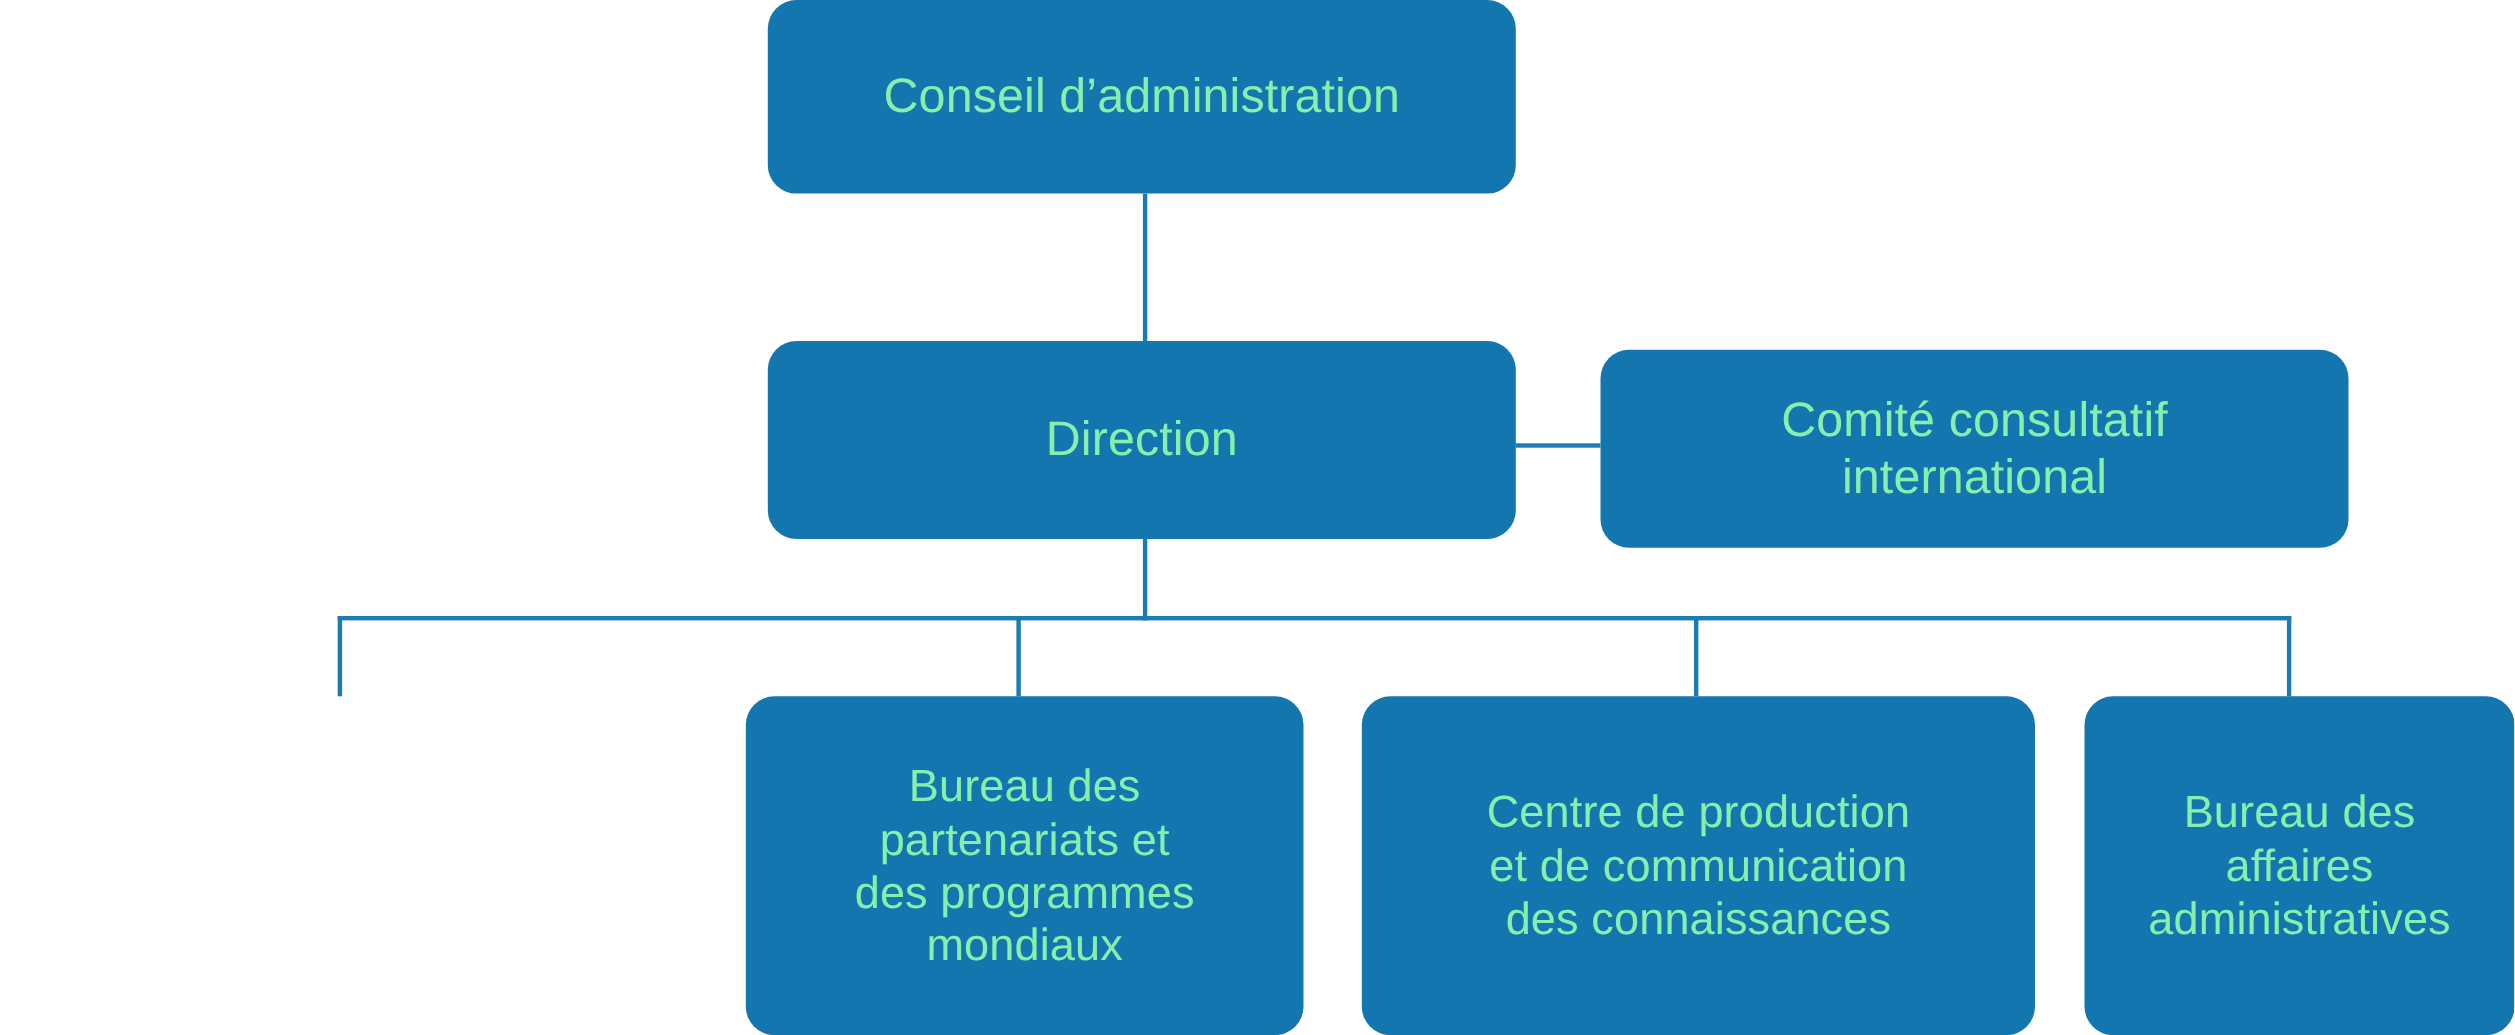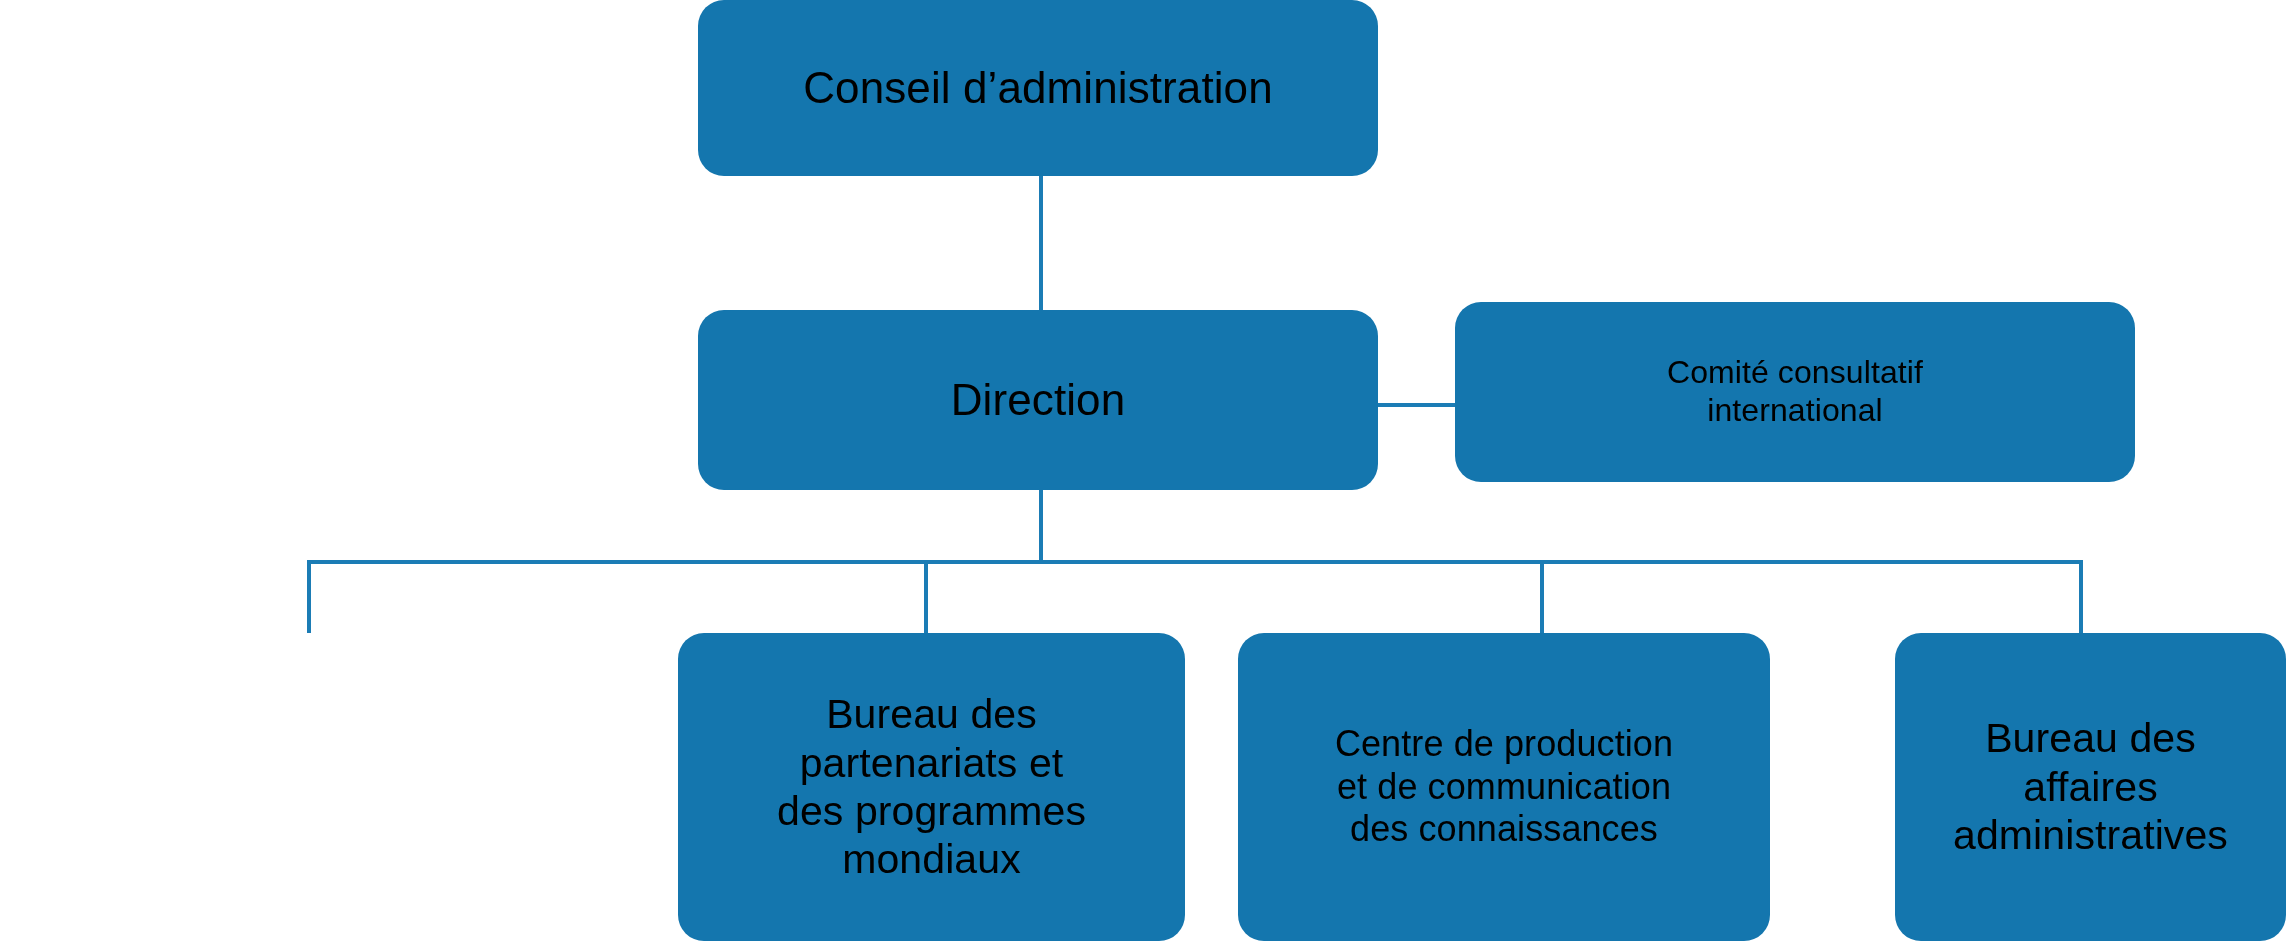--- a/index.html
+++ b/index.html
@@ -12,21 +12,21 @@
     width: 2286px;
     height: 941px;
     background: #ffffff;
     overflow: hidden;
     font-family: "Liberation Sans", "DejaVu Sans", sans-serif;
   }
   .node {
     position: absolute;
     background: #1476AE;
     border-radius: 26px;
-    color: #000000;
+    color: #86efac;
     display: flex;
     align-items: center;
     justify-content: center;
     text-align: center;
     box-sizing: border-box;
     padding: 6px 14px;
     line-height: 1.18;
     font-weight: 400;
     letter-spacing: 0.1px;
   }
@@ -48,47 +48,47 @@
   
   #node-direction {
     left: 698px;
     top: 310px;
     width: 680px;
     height: 180px;
     font-size: 44px;
   }
   #node-advisory {
     left: 1455px;
-    top: 302px;
+    top: 318px;
     width: 680px;
     height: 180px;
-    font-size: 32px;
+    font-size: 44px;
   }
 
   
   #node-iioe {
     left: 0px;
     top: 633px;
     width: 625px;
     height: 308px;
     font-size: 41px;
   }
   #node-partnerships {
     left: 678px;
     top: 633px;
     width: 507px;
     height: 308px;
     font-size: 41px;
   }
   #node-knowledge {
     left: 1238px;
     top: 633px;
-    width: 532px;
+    width: 612px;
     height: 308px;
-    font-size: 36px;
+    font-size: 41px;
   }
   #node-admin {
     left: 1895px;
     top: 633px;
     width: 391px;
     height: 308px;
     font-size: 41px;
   }
 
   

